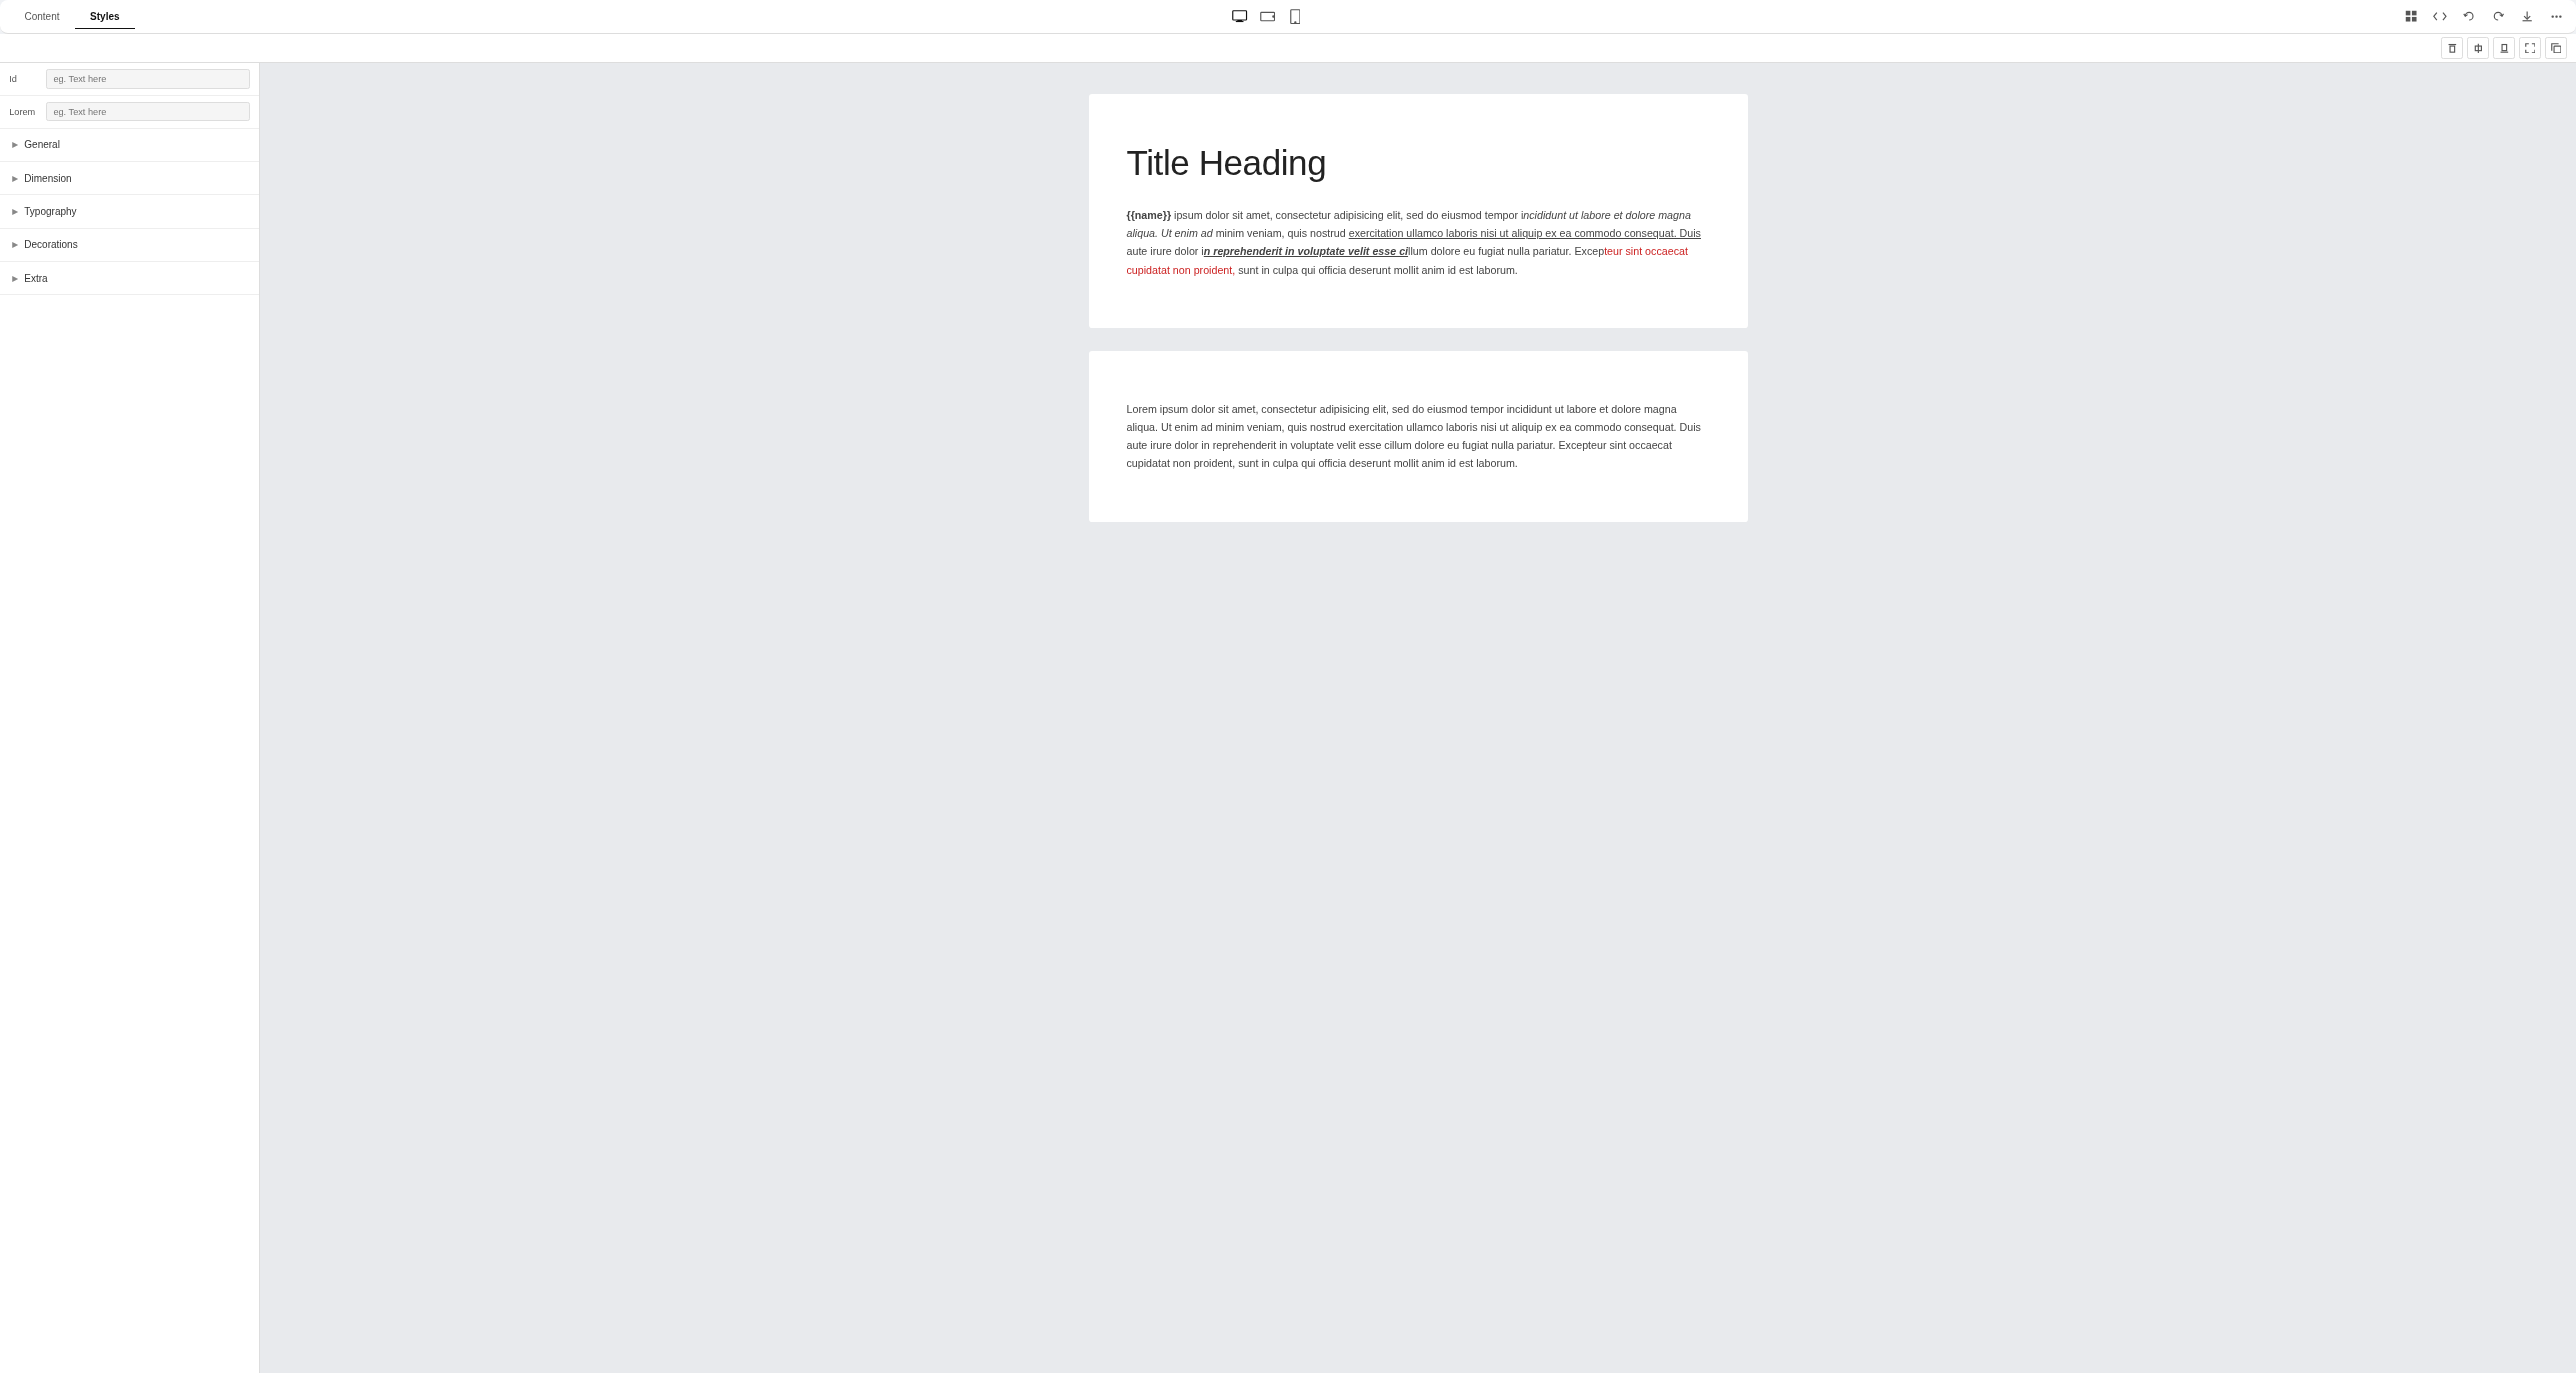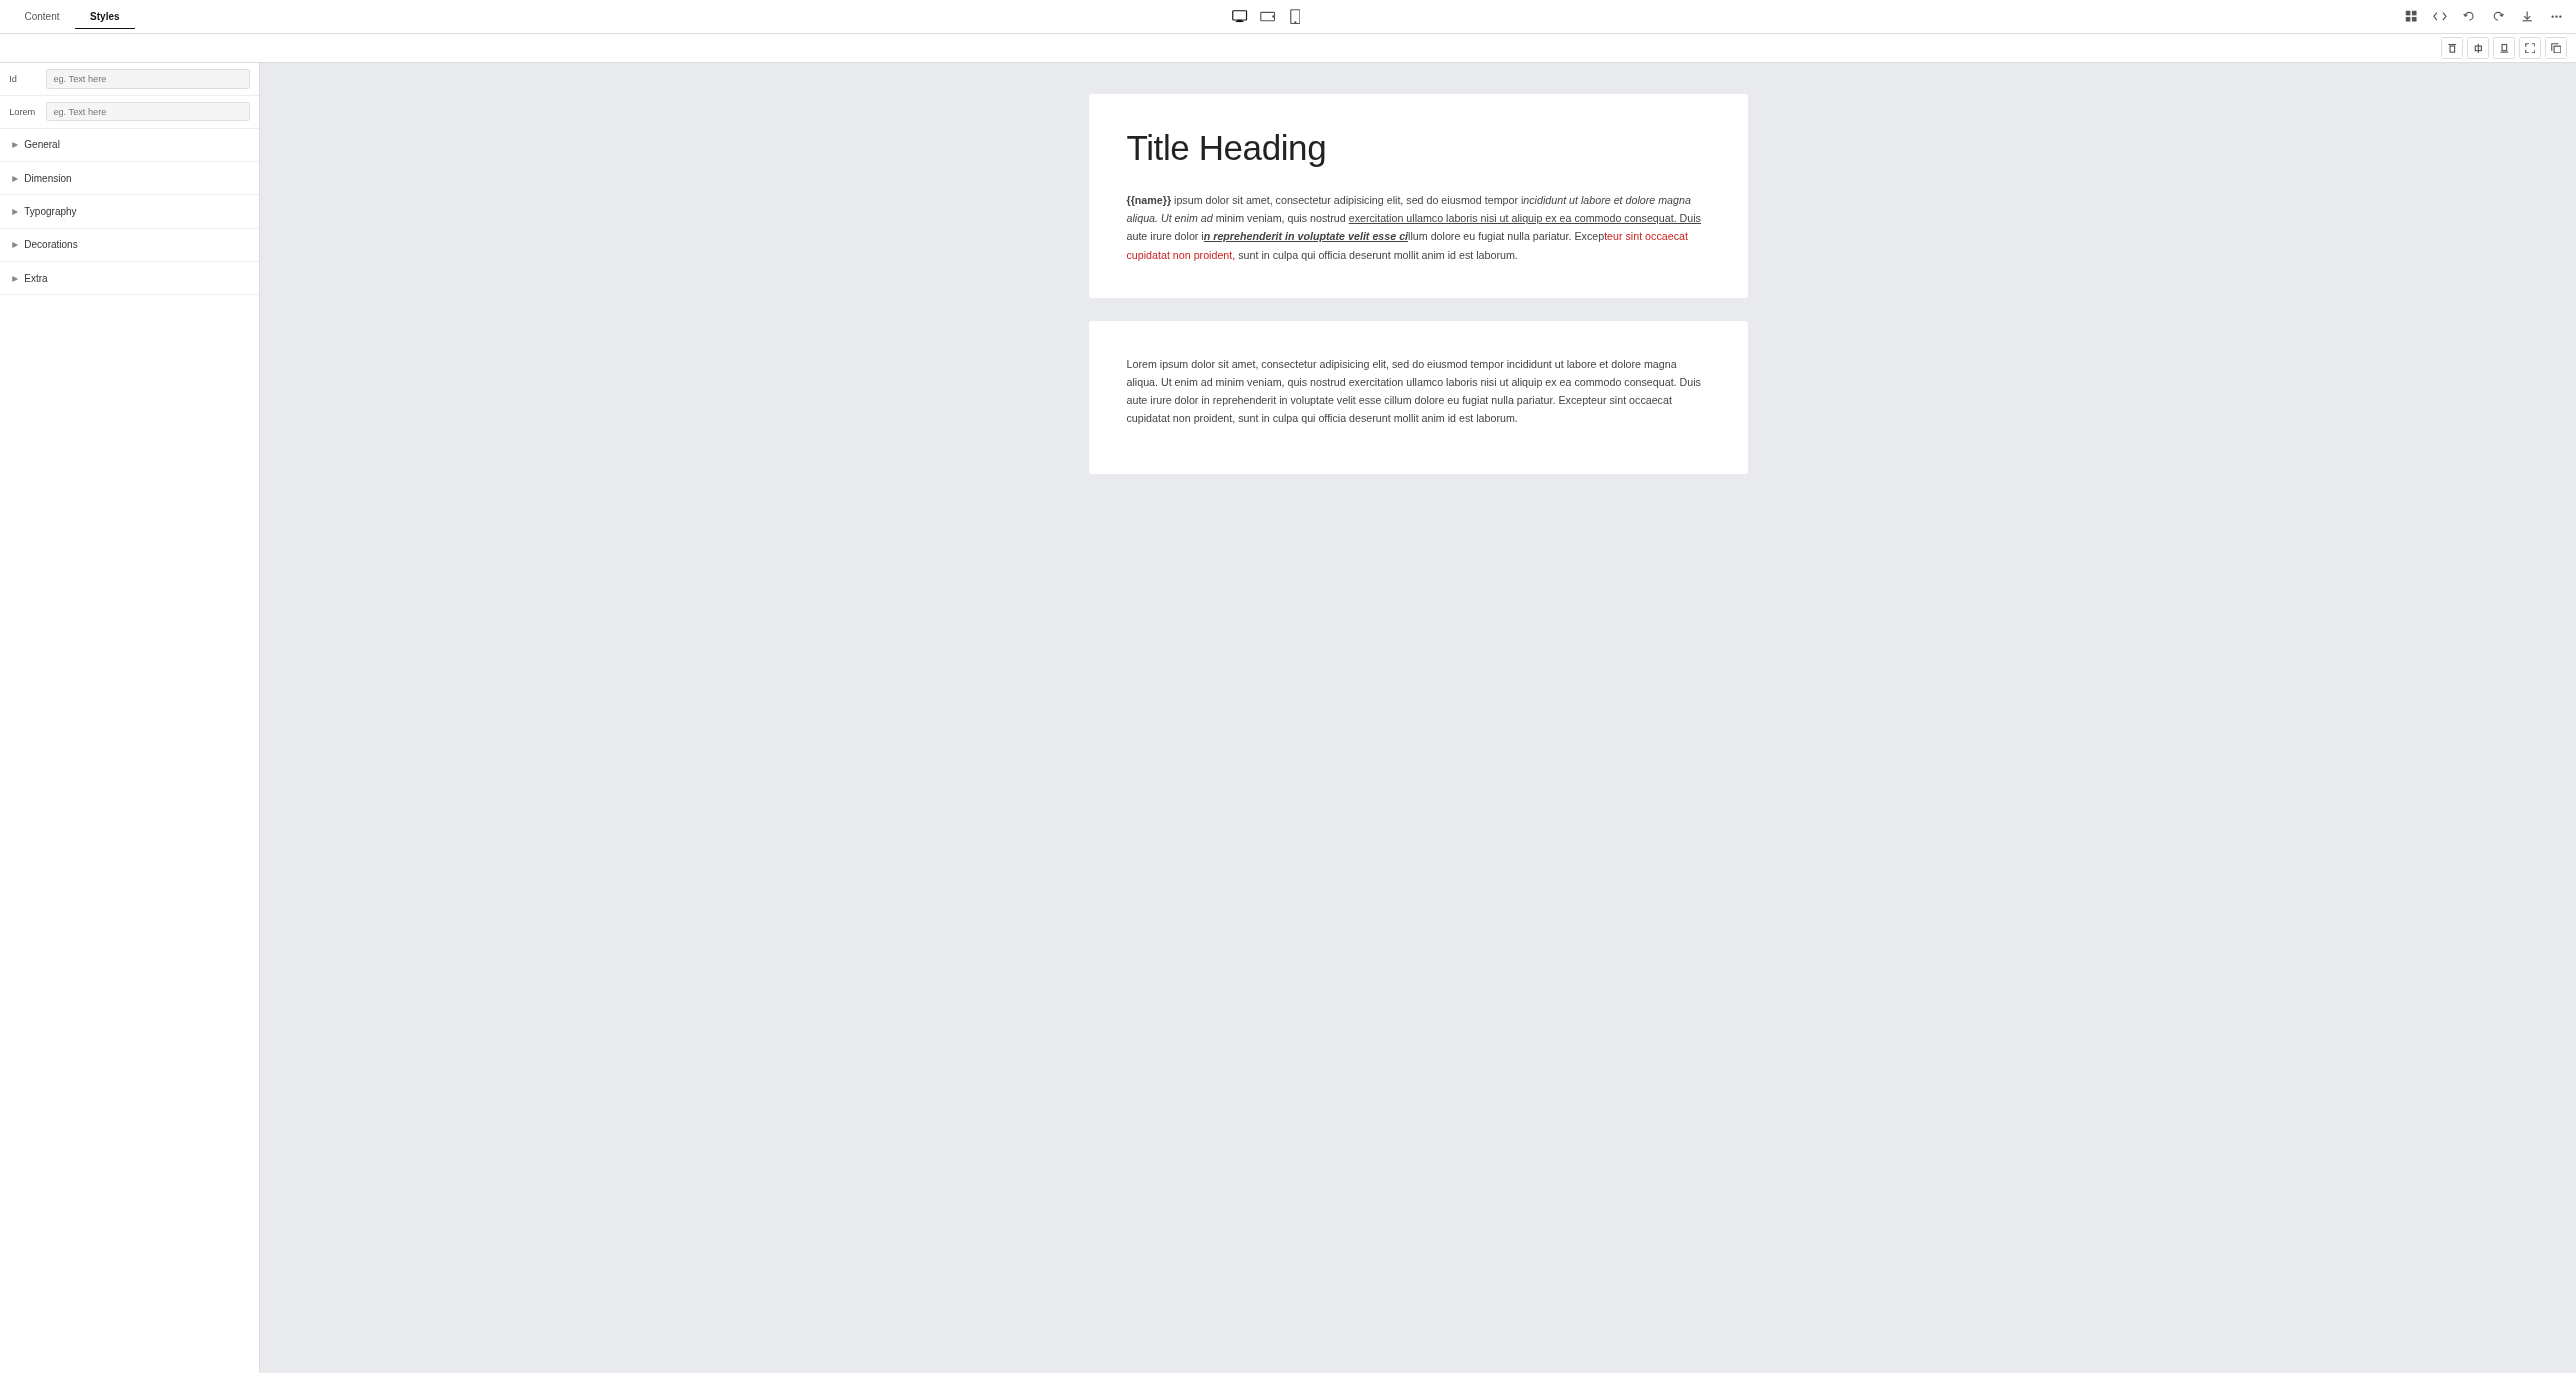--- a/index.html
+++ b/index.html
@@ -3,20 +3,21 @@
   <meta charset="utf-8">
   <style>
     * { box-sizing: border-box; margin: 0; padding: 0; }
     body { font-family: -apple-system, BlinkMacSystemFont, 'Segoe UI', sans-serif; background: #f0f2f5; display: flex; flex-direction: column; height: 100vh; overflow: hidden; }
 
     
     .toolbar {
       display: flex; align-items: center; justify-content: space-between;
       background: #fff; border-bottom: 0.8px solid #ddd; height: 34px; padding: 0 9.2px;
       flex-shrink: 0;
+      border-radius: 8px;
     }
     .toolbar-tabs { display: flex; gap: 0; }
     .toolbar-tab {
       padding: 6.1px 15.3px; cursor: pointer; font-size: 10px; color: #555;
       border-bottom: 1.5px solid transparent; position: relative; top: 0.8px;
     }
     .toolbar-tab.active { color: #111; border-bottom: 1.5px solid #111; font-weight: 700; }
     .toolbar-center { display: flex; gap: 6.1px; align-items: center; }
     .device-btn {
       width: 21.4px; height: 21.4px; display: flex; align-items: center; justify-content: center;
@@ -69,21 +70,21 @@
     .accordion-header .chevron { font-size: 7.7px; color: #888; }
 
     
     .content-area {
       flex: 1; overflow-y: auto; background: #e8eaed; padding: 31px 23px;
       display: flex; flex-direction: column; gap: 23px; align-items: center;
     }
 
     
     .content-card {
-      background: #fff; border-radius: 3.1px; padding: 34px 38px;
+      background: #fff; border-radius: 3.1px; padding: 49px 38px;
       width: 100%; max-width: 659px; min-height: 153px;
     }
 
     .card-title {
       font-size: 35px; font-weight: 300; color: #222; margin-bottom: 23px;
       letter-spacing: -0.4px;
     }
 
     .card-body {
       font-size: 10.7px; color: #444; line-height: 1.7; text-align: justify;

